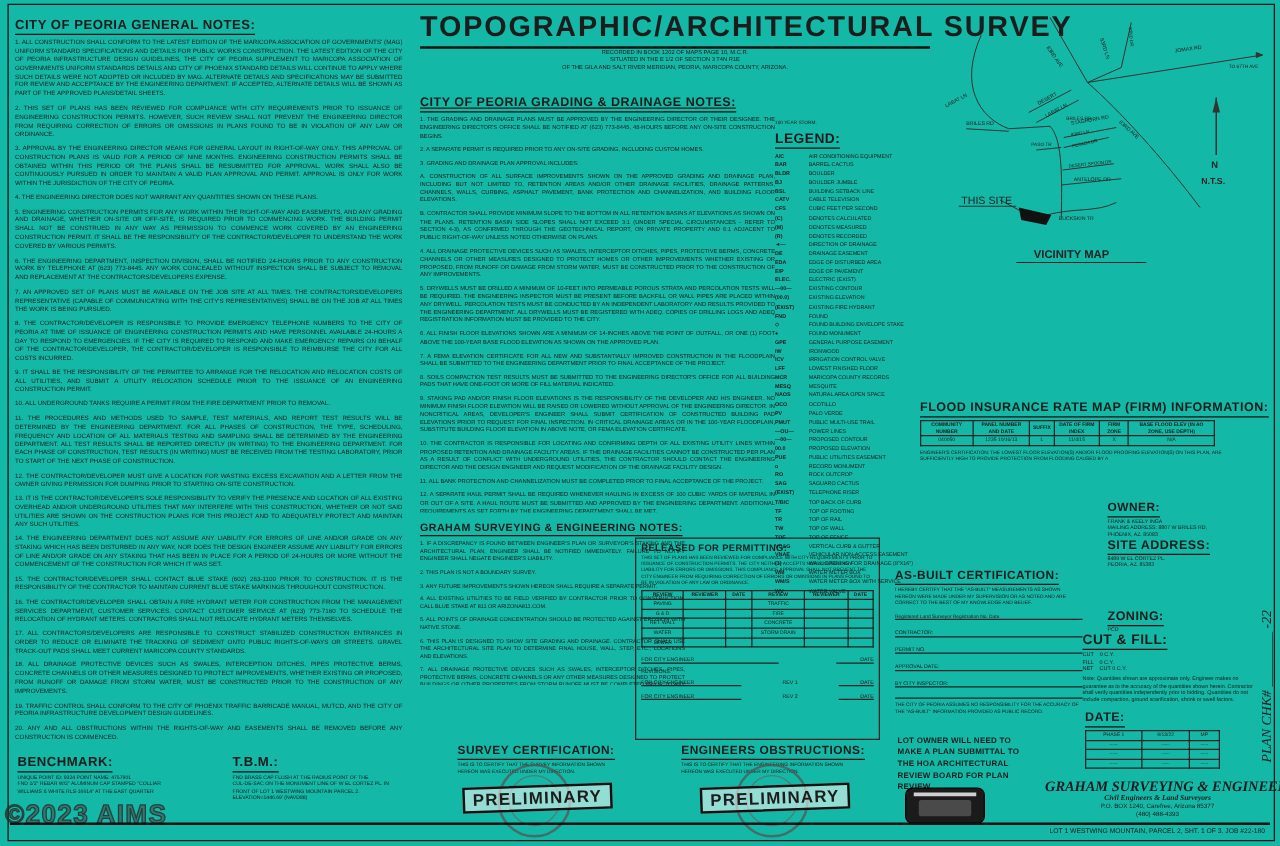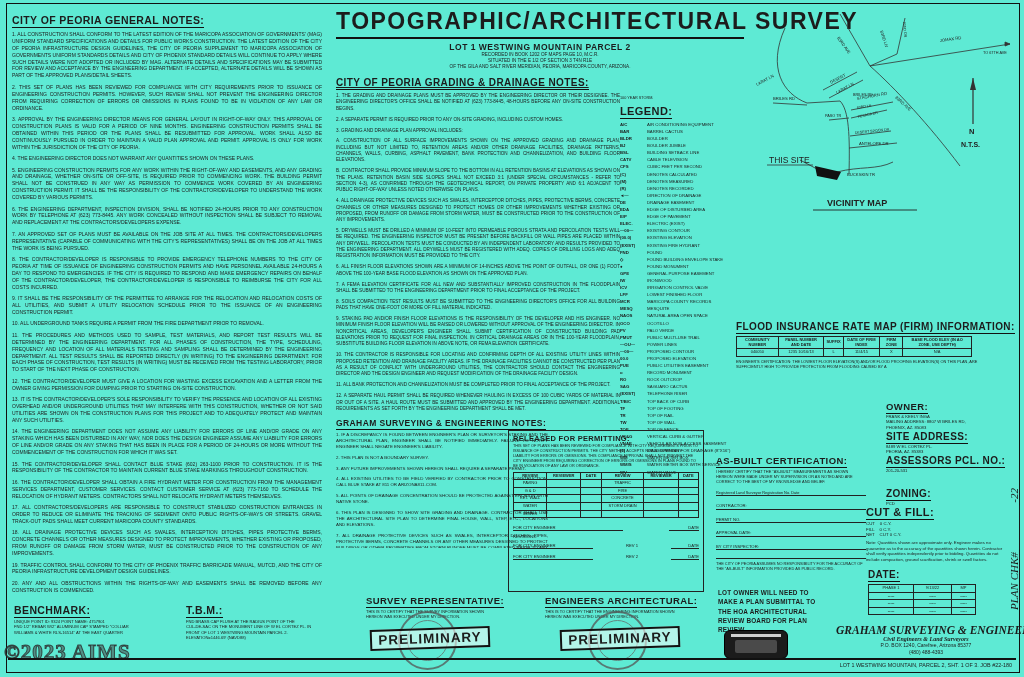--- a/index.html
+++ b/index.html
@@ -1,16 +1,16 @@
 <!DOCTYPE html>
 <html><head>
 <meta charset="utf-8">
 <style>
   html,body{margin:0;padding:0;background:#888;}
-  .sheet{position:relative;width:1024px;height:677px;background:#5eead4;overflow:hidden;
+  .sheet{position:relative;width:1024px;height:677px;background:#14b8a6;overflow:hidden;
          font-family:"Liberation Sans",sans-serif;color:#1c1c1c;}
   .frame{position:absolute;left:6px;top:3px;right:4px;bottom:4px;border:1.6px solid #111;pointer-events:none;}
   h1,h2,h3{margin:0;font-weight:bold;}
   .sec-head{font-size:10.5px;letter-spacing:.4px;border-bottom:1.2px solid #111;display:inline-block;padding-bottom:1px;white-space:nowrap;}
   .sec-head.sm{font-size:8.5px;}
   .notes{font-size:5px;line-height:1.38;text-align:justify;}
   .notes>div{margin-bottom:4.6px;}
   .tiny{font-size:4.3px;line-height:1.3;}
   .abs{position:absolute;}
   
@@ -71,21 +71,20 @@
         <div>16. THE CONTRACTOR/DEVELOPER SHALL OBTAIN A FIRE HYDRANT METER FOR CONSTRUCTION FROM THE MANAGEMENT SERVICES DEPARTMENT, CUSTOMER SERVICES. CONTACT CUSTOMER SERVICE AT (623) 773-7160 TO SCHEDULE THE RELOCATION OF HYDRANT METERS. CONTRACTORS SHALL NOT RELOCATE HYDRANT METERS THEMSELVES.</div>
         <div>17. ALL CONTRACTORS/DEVELOPERS ARE RESPONSIBLE TO CONSTRUCT STABILIZED CONSTRUCTION ENTRANCES IN ORDER TO REDUCE OR ELIMINATE THE TRACKING OF SEDIMENT ONTO PUBLIC RIGHTS-OF-WAYS OR STREETS. GRAVEL TRACK-OUT PADS SHALL MEET CURRENT MARICOPA COUNTY STANDARDS.</div>
         <div>18. ALL DRAINAGE PROTECTIVE DEVICES SUCH AS SWALES, INTERCEPTION DITCHES, PIPES PROTECTIVE BERMS, CONCRETE CHANNELS OR OTHER MEASURES DESIGNED TO PROTECT IMPROVEMENTS, WHETHER EXISTING OR PROPOSED, FROM RUNOFF OR DAMAGE FROM STORM WATER, MUST BE CONSTRUCTED PRIOR TO THE CONSTRUCTION OF ANY IMPROVEMENTS.</div>
         <div>19. TRAFFIC CONTROL SHALL CONFORM TO THE CITY OF PHOENIX TRAFFIC BARRICADE MANUAL, MUTCD, AND THE CITY OF PEORIA INFRASTRUCTURE DEVELOPMENT DESIGN GUIDELINES.</div>
         <div>20. ANY AND ALL OBSTRUCTIONS WITHIN THE RIGHTS-OF-WAY AND EASEMENTS SHALL BE REMOVED BEFORE ANY CONSTRUCTION IS COMMENCED.</div>
       </div>
   </div>
 
   <div class="abs" style="left:336px;top:8px;width:408px;text-align:center;">
     <h1 class="title">TOPOGRAPHIC/ARCHITECTURAL SURVEY</h1>
-    <div class="subtitle">LOT 1 WESTWING MOUNTAIN PARCEL 2</div>
     <div class="subsmall">RECORDED IN BOOK 1202 OF MAPS PAGE 10, M.C.R.</div>
     <div class="subsmall">SITUATED IN THE E 1/2 OF SECTION 3 T4N R1E</div>
     <div class="subsmall">OF THE GILA AND SALT RIVER MERIDIAN, PEORIA, MARICOPA COUNTY, ARIZONA.</div>
   </div>
 
   <div class="abs" style="left:336px;top:72px;width:284px;height:338px;overflow:hidden;">
     <h2 class="sec-head" style="font-size:10px;text-decoration:underline;">CITY OF PEORIA GRADING &amp; DRAINAGE NOTES:</h2>
     <div class="notes" style="margin-top:3px;font-size:4.6px;">
         <div>1. THE GRADING AND DRAINAGE PLANS MUST BE APPROVED BY THE ENGINEERING DIRECTOR OR THEIR DESIGNEE. THE ENGINEERING DIRECTOR'S OFFICE SHALL BE NOTIFIED AT (623) 773-8445, 48-HOURS BEFORE ANY ON-SITE CONSTRUCTION BEGINS.</div>
         <div>2. A SEPARATE PERMIT IS REQUIRED PRIOR TO ANY ON-SITE GRADING, INCLUDING CUSTOM HOMES.</div>
@@ -412,24 +411,20 @@
   </div>
 
   <div class="abs" style="left:886px;top:426px;width:130px;">
     <h2 class="sec-head" style="font-size:10px;">SITE ADDRESS:</h2>
     <div class="tiny" style="font-size:4.2px;">
         <div>8489 W EL CORTEZ PL.</div>
         <div>PEORIA, AZ. 85383</div>
       </div>
   </div>
 
-  <div class="abs" style="left:886px;top:450px;width:134px;">
-    <h2 class="sec-head" style="font-size:10px;">ASSESSORS PCL. NO.:</h2>
-    <div class="tiny" style="font-size:4.2px;">201-20-531</div>
-  </div>
 
   <div class="abs" style="left:886px;top:468px;width:130px;">
     <h2 class="sec-head" style="font-size:10px;margin-top:20px;">ZONING:</h2>
     <div class="tiny" style="font-size:4.2px;">PCD</div>
   </div>
 
 
   <div class="abs" style="left:866px;top:502px;width:150px;">
     <h2 class="sec-head" style="font-size:11px;">CUT &amp; FILL:</h2>
     <div class="tiny" style="font-size:4.4px;margin-top:1px;white-space:pre;"><div>CUT    0 C.Y.</div><div>FILL    0 C.Y.</div><div>NET    CUT 0 C.Y.</div></div>
@@ -547,30 +542,30 @@
       <div class="field-line" style="margin-top:7px;">PERMIT NO.</div>
       <div class="field-line" style="margin-top:7px;">APPROVAL DATE:</div>
       <div class="field-line" style="margin-top:7px;">BY CITY INSPECTOR:</div>
     </div>
     <div class="tiny" style="font-size:3.9px;margin-top:8px;border-top:0.9px solid #222;padding-top:2px;">THE CITY OF PEORIA ASSUMES NO RESPONSIBILITY FOR THE ACCURACY OF THE "AS-BUILT" INFORMATION PROVIDED AS PUBLIC RECORD.</div>
   </div>
 
   <div class="abs" style="left:718px;top:588px;width:110px;font-size:6.4px;line-height:1.45;font-weight:bold;letter-spacing:.2px;">LOT OWNER WILL NEED TO MAKE A PLAN SUBMITTAL TO THE HOA ARCHITECTURAL REVIEW BOARD FOR PLAN REVIEW</div>
 
   <div class="abs" style="left:366px;top:590px;width:130px;">
-    <h2 class="sec-head" style="font-size:9.5px;">SURVEY REPRESENTATIVE:</h2>
+    <h2 class="sec-head" style="font-size:9.5px;">SURVEY CERTIFICATION:</h2>
     <div class="tiny" style="font-size:3.9px;margin-top:1px;">THIS IS TO CERTIFY THAT THE SURVEY INFORMATION SHOWN HEREON WAS EXECUTED UNDER MY DIRECTION.</div>
   </div>
   <div class="stamp" style="left:370px;top:614px;">
     <div class="seal"></div>
     <div class="band">PRELIMINARY</div>
   </div>
 
   <div class="abs" style="left:545px;top:590px;width:140px;">
-    <h2 class="sec-head" style="font-size:9.5px;">ENGINEERS ARCHITECTURAL:</h2>
+    <h2 class="sec-head" style="font-size:9.5px;">ENGINEERS OBSTRUCTIONS:</h2>
     <div class="tiny" style="font-size:3.9px;margin-top:1px;">THIS IS TO CERTIFY THAT THE ENGINEERING INFORMATION SHOWN HEREON WAS EXECUTED UNDER MY DIRECTION.</div>
   </div>
   <div class="stamp" style="left:560px;top:614px;">
     <div class="seal"></div>
     <div class="band">PRELIMINARY</div>
   </div>
 
   <div class="abs" style="left:14px;top:600px;width:160px;">
     <h2 class="sec-head" style="font-size:10.5px;">BENCHMARK:</h2>
     <div class="tiny" style="font-size:4.1px;margin-top:1px;">
@@ -583,21 +578,21 @@
   <div class="abs" style="left:186px;top:600px;width:160px;">
     <h2 class="sec-head" style="font-size:10.5px;">T.B.M.:</h2>
     <div class="tiny" style="font-size:4.1px;margin-top:1px;">
         <div>FND BRASS CAP FLUSH AT THE RADIUS POINT OF THE</div>
         <div>CUL-DE-SAC ON THE MONUMENT LINE OF W EL CORTEZ PL. IN</div>
         <div>FRONT OF LOT 1 WESTWING MOUNTAIN PARCEL 2.</div>
         <div>ELEVATION=1446.69' (NAVD88)</div>
       </div>
   </div>
 
-  <div class="wm" style="left:4px;top:640px;font-family:Liberation Serif, serif;">©2023 AIMS</div>
+  <div class="wm" style="left:4px;top:640px;">©2023 AIMS</div>
 
   <div class="badge" style="left:724px;top:630px;"></div>
   <div class="abs" style="left:836px;top:624px;width:180px;text-align:center;">
     <div class="firmname">GRAHAM  SURVEYING  &amp;  ENGINEERING  INC.</div>
     <div class="firmsub">Civil Engineers &amp; Land Surveyors</div>
     <div class="firmaddr">
       <span>P.O. BOX 1240, Carefree, Arizona 85377</span><br>
       <span>(480) 488-4393</span>
     </div>
   </div>

